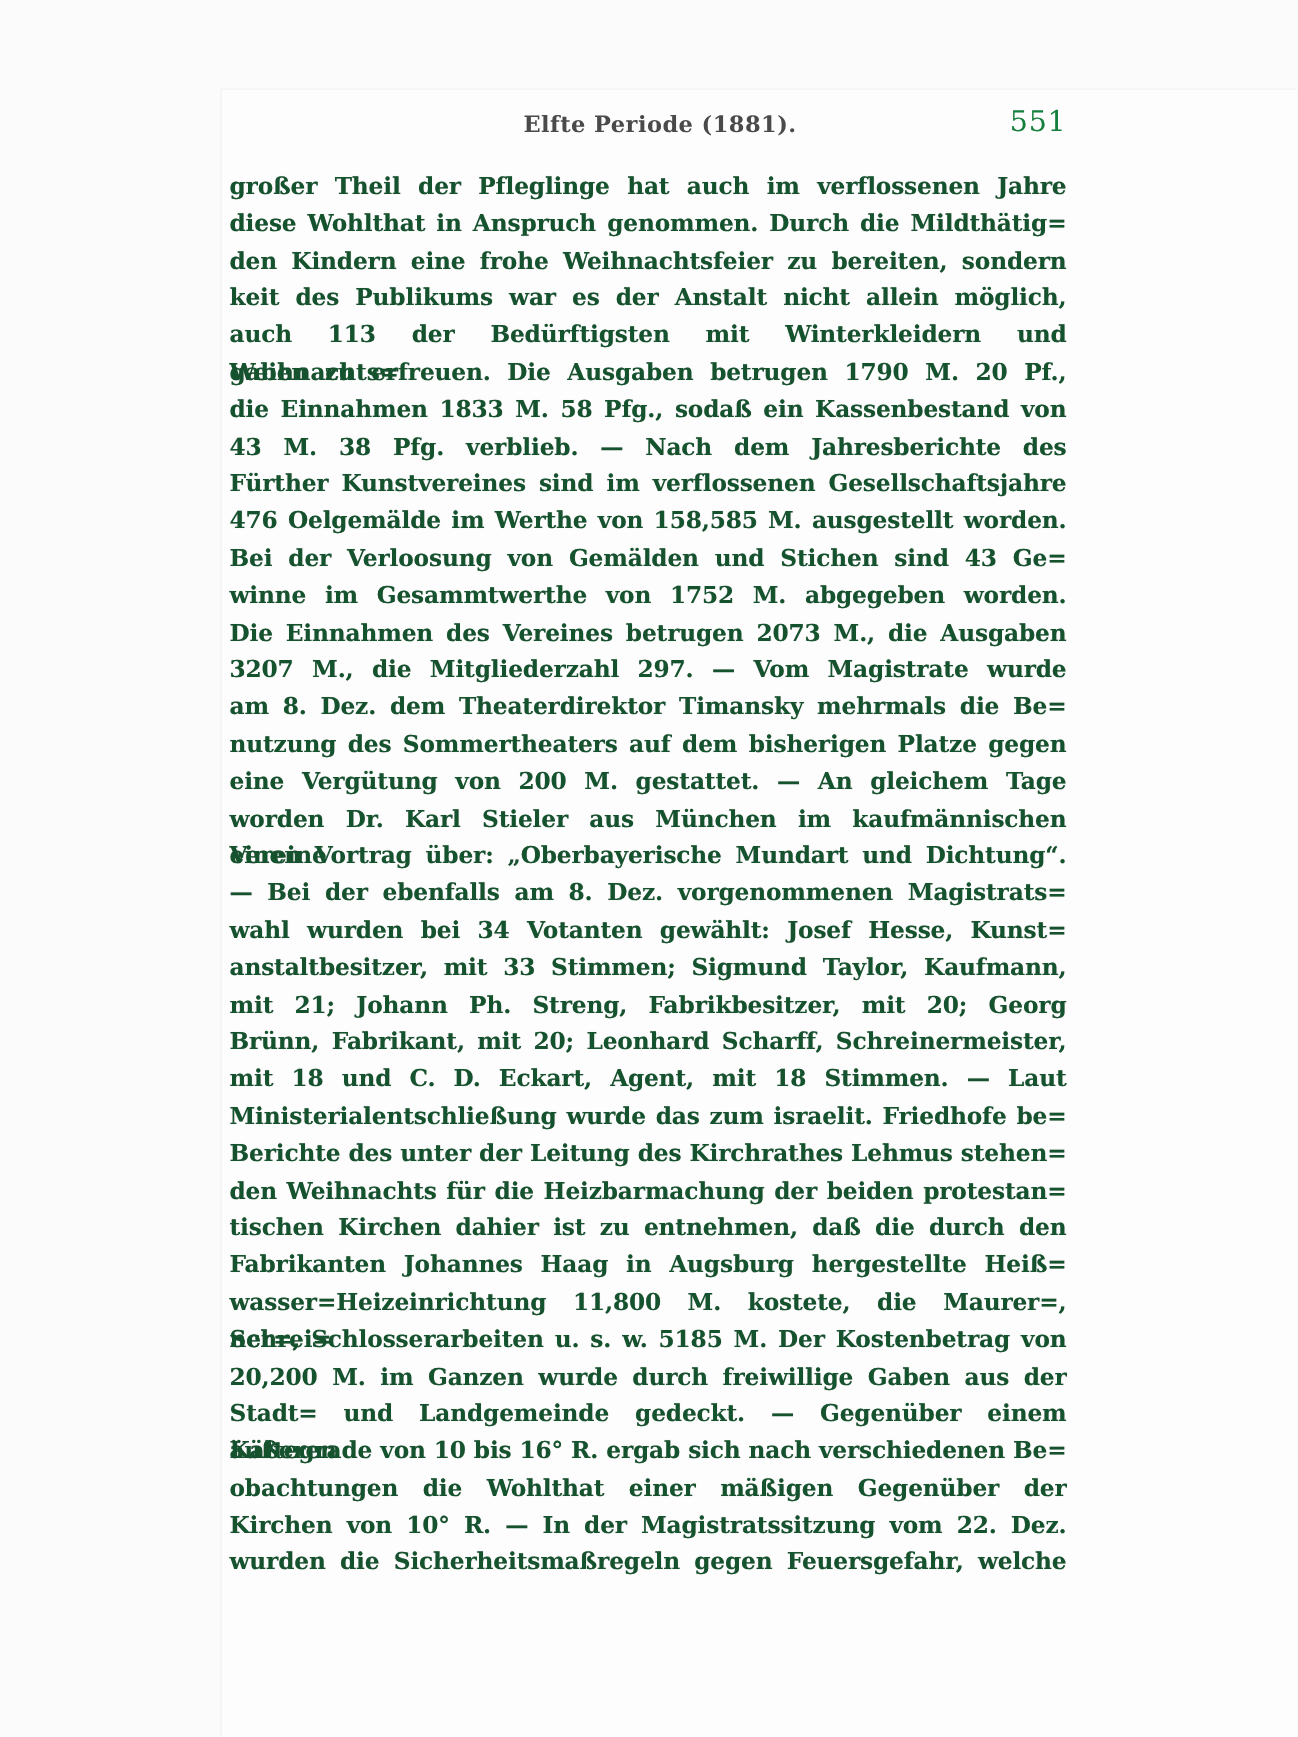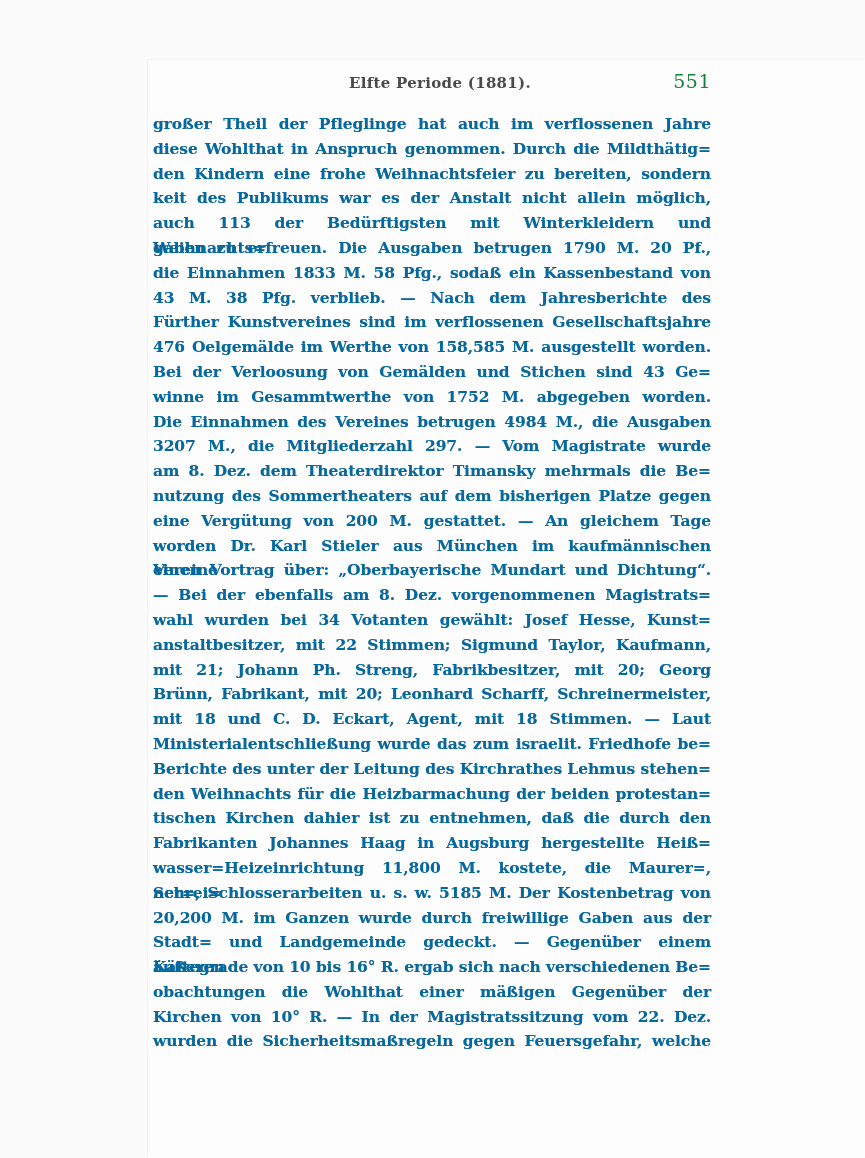--- a/index.html
+++ b/index.html
@@ -50,21 +50,21 @@
     top: -4px;
     font-size: 19px;
     color: #15803d;
     letter-spacing: 0.5px;
   }
   .body-text {
     position: absolute;
     left: 153px;
     top: 112px;
     width: 558px;
-    color: #0369a1;
+    color: #14532d;
     font-size: 15.5px;
     font-weight: bold;
     letter-spacing: -0.1px;
   }
   .line {
     height: 24.8px;
     line-height: 24.8px;
     text-align: justify;
     text-align-last: justify;
     white-space: normal;
@@ -88,30 +88,30 @@
       <div class="line">den Kindern eine frohe Weihnachtsfeier zu bereiten, sondern</div>
       <div class="line">keit des Publikums war es der Anstalt nicht allein möglich,</div>
       <div class="line">auch 113 der Bedürftigsten mit Winterkleidern und Weihnachts=</div>
       <div class="line">gaben zu erfreuen. Die Ausgaben betrugen 1790 M. 20 Pf.,</div>
       <div class="line">die Einnahmen 1833 M. 58 Pfg., sodaß ein Kassenbestand von</div>
       <div class="line">43 M. 38 Pfg. verblieb. — Nach dem Jahresberichte des</div>
       <div class="line">Fürther Kunstvereines sind im verflossenen Gesellschaftsjahre</div>
       <div class="line">476 Oelgemälde im Werthe von 158,585 M. ausgestellt worden.</div>
       <div class="line">Bei der Verloosung von Gemälden und Stichen sind 43 Ge=</div>
       <div class="line">winne im Gesammtwerthe von 1752 M. abgegeben worden.</div>
-      <div class="line">Die Einnahmen des Vereines betrugen 4984 M., die Ausgaben</div>
+      <div class="line">Die Einnahmen des Vereines betrugen 2073 M., die Ausgaben</div>
       <div class="line">3207 M., die Mitgliederzahl 297. — Vom Magistrate wurde</div>
       <div class="line">am 8. Dez. dem Theaterdirektor Timansky mehrmals die Be=</div>
       <div class="line">nutzung des Sommertheaters auf dem bisherigen Platze gegen</div>
       <div class="line">eine Vergütung von 200 M. gestattet. — An gleichem Tage</div>
       <div class="line">worden Dr. Karl Stieler aus München im kaufmännischen Vereine</div>
       <div class="line">einen Vortrag über: „Oberbayerische Mundart und Dichtung“.</div>
       <div class="line">— Bei der ebenfalls am 8. Dez. vorgenommenen Magistrats=</div>
       <div class="line">wahl wurden bei 34 Votanten gewählt: Josef Hesse, Kunst=</div>
-      <div class="line">anstaltbesitzer, mit 22 Stimmen; Sigmund Taylor, Kaufmann,</div>
+      <div class="line">anstaltbesitzer, mit 33 Stimmen; Sigmund Taylor, Kaufmann,</div>
       <div class="line">mit 21; Johann Ph. Streng, Fabrikbesitzer, mit 20; Georg</div>
       <div class="line">Brünn, Fabrikant, mit 20; Leonhard Scharff, Schreinermeister,</div>
       <div class="line">mit 18 und C. D. Eckart, Agent, mit 18 Stimmen. — Laut</div>
       <div class="line">Ministerialentschließung wurde das zum israelit. Friedhofe be=</div>
       <div class="line">Berichte des unter der Leitung des Kirchrathes Lehmus stehen=</div>
       <div class="line">den Weihnachts für die Heizbarmachung der beiden protestan=</div>
       <div class="line">tischen Kirchen dahier ist zu entnehmen, daß die durch den</div>
       <div class="line">Fabrikanten Johannes Haag in Augsburg hergestellte Heiß=</div>
       <div class="line">wasser=Heizeinrichtung 11,800 M. kostete, die Maurer=, Schrei=</div>
       <div class="line">ner=, Schlosserarbeiten u. s. w. 5185 M. Der Kostenbetrag von</div>

